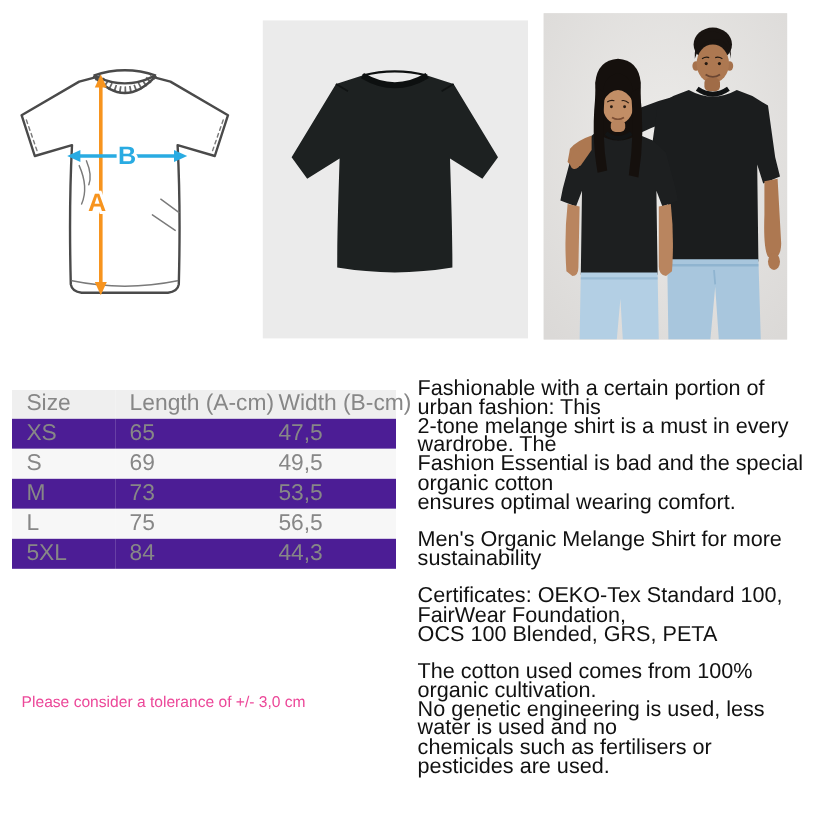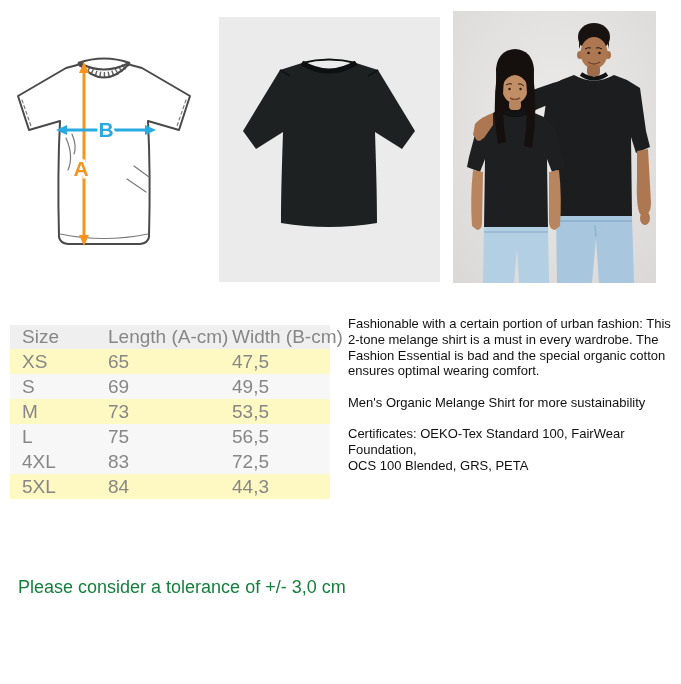--- a/index.html
+++ b/index.html
@@ -20,32 +20,32 @@
   .size-table {
     position:absolute; left:10px; top:325px; width:320px;
     border-collapse:collapse; table-layout:fixed;
     font-size:19px; color:#878787;
   }
   .size-table th, .size-table td {
     font-weight:normal; text-align:left; padding:0 0 0 12px;
     height:25px; vertical-align:middle; white-space:nowrap;
   }
   .size-table thead th { background:#efefef; height:24px; }
-  .size-table tr.row-dark  td { background:#fef9c3;margin-top:32px; }
+  .size-table tr.row-dark  td { background:#4c1d95;margin-top:32px; }
   .size-table tr.row-light td { background:#f7f7f7; }
 
   .tolerance-note {
     position:absolute; left:18px; top:577px;
-    font-size:18px; color:#15803d;
+    font-size:13px; color:#ec4899;
   }
 
   
   .description {
     position:absolute; left:348px; top:316px; width:330px;
-    font-size:13px; line-height:15.8px; color:#111111;
+    font-size:18px; line-height:15.8px; color:#111111;
   }
   .description p { margin:0 0 15.5px 0; white-space:pre-line; }
 </style>
 </head>
 <body>
 
 <div class="panel" id="diagram-panel" role="img" aria-label="Size">
   <svg width="195" height="222" viewBox="0 0 195 222">
 
     <g fill="#ffffff" stroke="#4a4a4a" stroke-width="2" stroke-linejoin="round" stroke-linecap="round">
@@ -200,36 +200,34 @@
     <tr class="row-dark">
       <td>M</td>
       <td>73</td>
       <td>53,5</td>
     </tr>
     <tr class="row-light">
       <td>L</td>
       <td>75</td>
       <td>56,5</td>
     </tr>
-    <tr class="row-light">
-      <td>4XL</td>
-      <td>83</td>
-      <td>72,5</td>
-    </tr>
     <tr class="row-dark">
       <td>5XL</td>
       <td>84</td>
       <td>44,3</td>
     </tr>
   </tbody>
 </table>
 
 <div class="tolerance-note">Please consider a tolerance of +/- 3,0 cm</div>
 
 <div class="description">
   <p>Fashionable with a certain portion of urban fashion: This
 2-tone melange shirt is a must in every wardrobe. The
 Fashion Essential is bad and the special organic cotton
 ensures optimal wearing comfort.</p>
   <p>Men's Organic Melange Shirt for more sustainability</p>
   <p>Certificates: OEKO-Tex Standard 100, FairWear Foundation,
 OCS 100 Blended, GRS, PETA</p>
+  <p>The cotton used comes from 100% organic cultivation.
+No genetic engineering is used, less water is used and no
+chemicals such as fertilisers or pesticides are used.</p>
 </div>
 
 </body></html>

